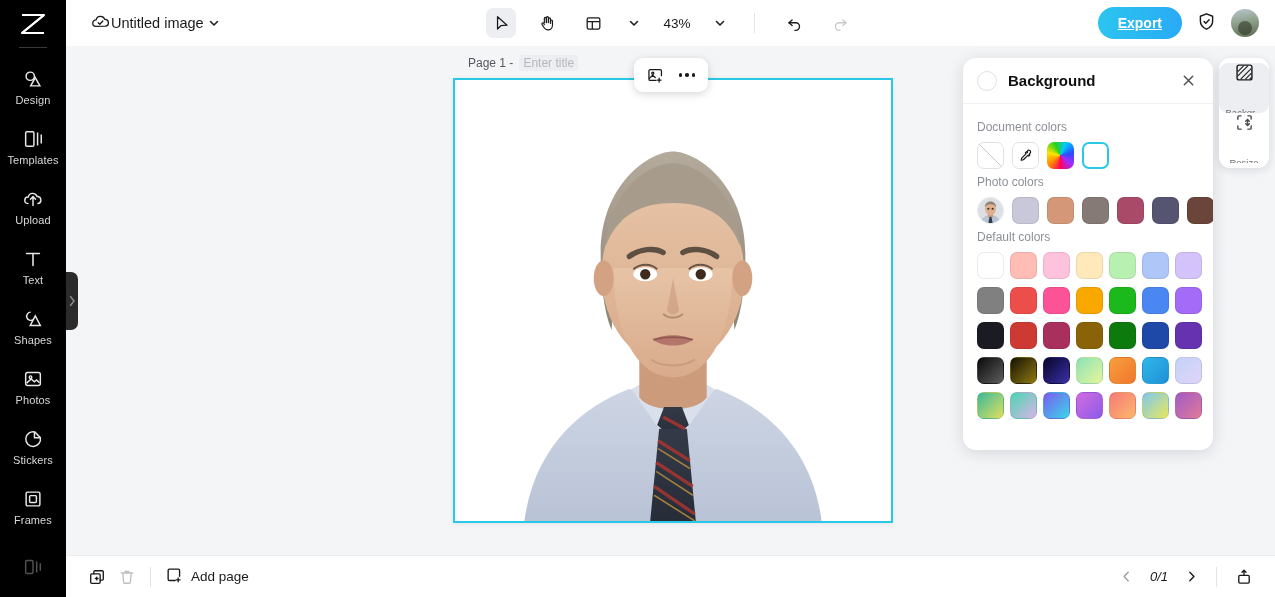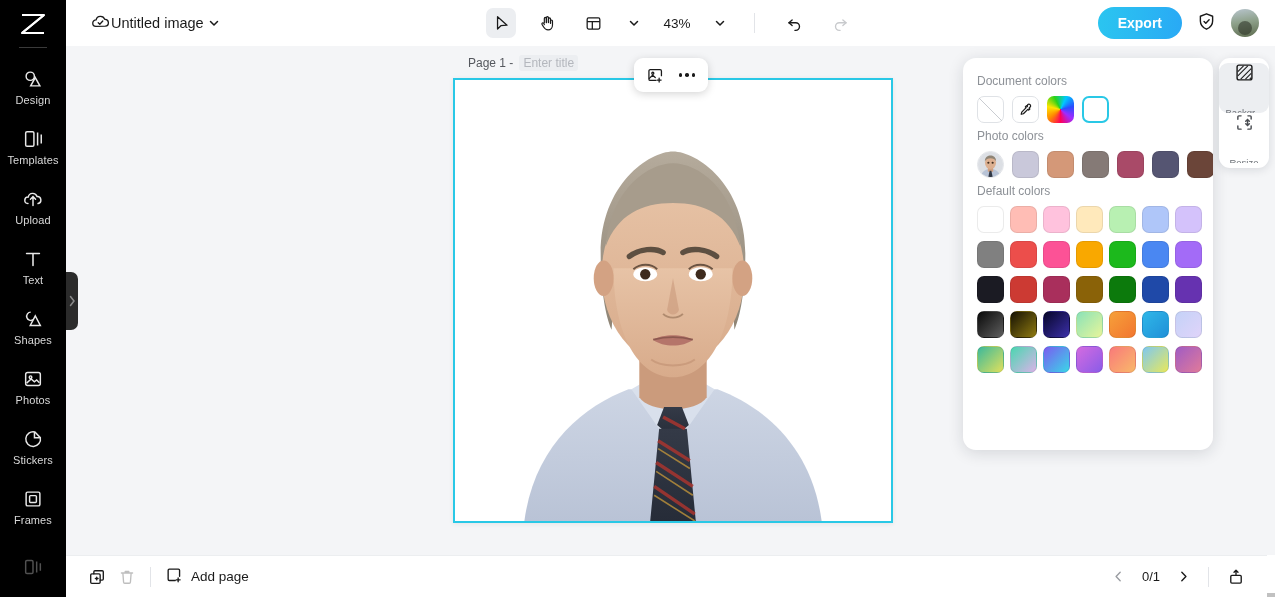--- a/index.html
+++ b/index.html
@@ -46,21 +46,21 @@
     justify-content:center; cursor:pointer; background:transparent; border:none;
   }
   .tool-btn.active { background:#eceef1; }
   .chev-btn { width:20px; height:26px; display:flex; align-items:center; justify-content:center; cursor:pointer; }
   .zoom-val { font-size:13.5px; color:#1a1a1a; min-width:34px; text-align:center; cursor:default; }
   .vsep { width:1px; height:20px; background:#e2e4e8; margin:0 8px; }
   .tb-right { margin-left:auto; display:flex; align-items:center; gap:14px; padding-right:16px; }
   .export-btn {
     background:linear-gradient(95deg,#2bc5f0 0%,#2ab8f2 50%,#29a9f5 100%);
     color:#fff; border:none; border-radius:17px; height:32px; padding:0 20px;
-    font-size:14px; font-weight:bold; cursor:pointer; font-family:"Liberation Sans", sans-serif;
+    font-size:14px; font-weight:bold; cursor:pointer; font-family:"Liberation Sans", sans-serif;text-decoration:underline;
   }
   .avatar {
     width:28px; height:28px; border-radius:50%; overflow:hidden; cursor:pointer;
     background:linear-gradient(170deg,#b9c6cf 0%,#8fa28c 45%,#5d6b4e 100%);
     position:relative;
   }
   .avatar::after {
     content:""; position:absolute; left:7px; top:12px; width:14px; height:14px;
     border-radius:50%; background:rgba(40,45,35,.55);
   }
@@ -141,30 +141,30 @@
   .ptab {
     width:50px; height:50px; display:flex; flex-direction:column; align-items:center;
     justify-content:center; gap:21px; cursor:pointer; border-radius:9px;
   }
   .ptab.active { background:#eceef1; }
   .ptab .lbl { font-size:9.5px; color:#6c7076; max-width:46px; overflow:hidden;
                white-space:nowrap; text-overflow:ellipsis; text-align:center; }
 
   
   .bottombar {
-    position:absolute; left:66px; right:8px; bottom:0; height:42px; background:#fff;
+    position:absolute; left:66px; right:0; bottom:0; height:42px; background:#fff;
     border-top:1px solid #eceef0; display:flex; align-items:center; padding:0 16px; z-index:20;
   }
   .bb-btn { width:30px; height:30px; display:flex; align-items:center; justify-content:center;
             cursor:pointer; border-radius:6px; }
   .bb-btn.disabled { opacity:.28; cursor:default; }
   .addpage { display:flex; align-items:center; gap:8px; cursor:pointer; padding:0 6px; }
   .addpage span { font-size:13.5px; color:#1a1a1a; }
   .bb-right { margin-left:auto; display:flex; align-items:center; gap:4px; }
-  .pg-count { font-size:13px; color:#1a1a1a; padding:0 6px; }
+  .pg-count { font-size:13px; color:#1a1a1a; padding:0 6px;font-style:italic; }
   .nav-btn { width:26px; height:26px; display:flex; align-items:center; justify-content:center;
              cursor:pointer; border-radius:5px; }
   .bottom-strip { position:absolute; left:66px; right:0; bottom:0; height:4px; background:#8e8e8e; opacity:.55; }
 </style>
 </head>
 <body>
 
 <div class="app">
 
   <div class="rail">
@@ -439,20 +439,29 @@
           <path d="M200 262 C210 256 230 256 240 262 C230 270 210 270 200 262 Z" fill="#b5756a"></path>
           <path d="M200 262 C212 259 228 259 240 262" stroke="#8c584f" stroke-width="1.7" fill="none"></path>
 
           <path d="M198 282 C208 290 232 290 242 282" stroke="#c08f71" stroke-width="2" fill="none" opacity=".6"></path>
         </svg>
       </div>
     </div>
   </div>
 
   <div class="panel">
+    <div class="panel-head">
+      <span class="panel-swatch"></span>
+      <span class="panel-title">Background</span>
+      <span class="panel-close">
+        <svg width="15" height="15" viewBox="0 0 16 16" fill="none" stroke="#4a4d52" stroke-width="1.5" stroke-linecap="round">
+          <path d="M3.5 3.5 12.5 12.5M12.5 3.5 3.5 12.5"></path>
+        </svg>
+      </span>
+    </div>
 
     <div class="panel-body">
 
       <div class="sec-label">Document colors</div>
       <div class="sw-row">
         <div class="sw transparent"></div>
         <div class="sw picker">
           <svg width="15" height="15" viewBox="0 0 18 18" fill="none" stroke="#1a1a1a" stroke-width="1.5" stroke-linecap="round" stroke-linejoin="round">
             <path d="M11.6 3.2a2 2 0 0 1 2.9 2.9l-1.3 1.3 1 1-1.4 1.4-1-1-5.3 5.3-2.6.6.6-2.6 5.3-5.3-1-1 1.4-1.4 1 1z"></path>
           </svg>

